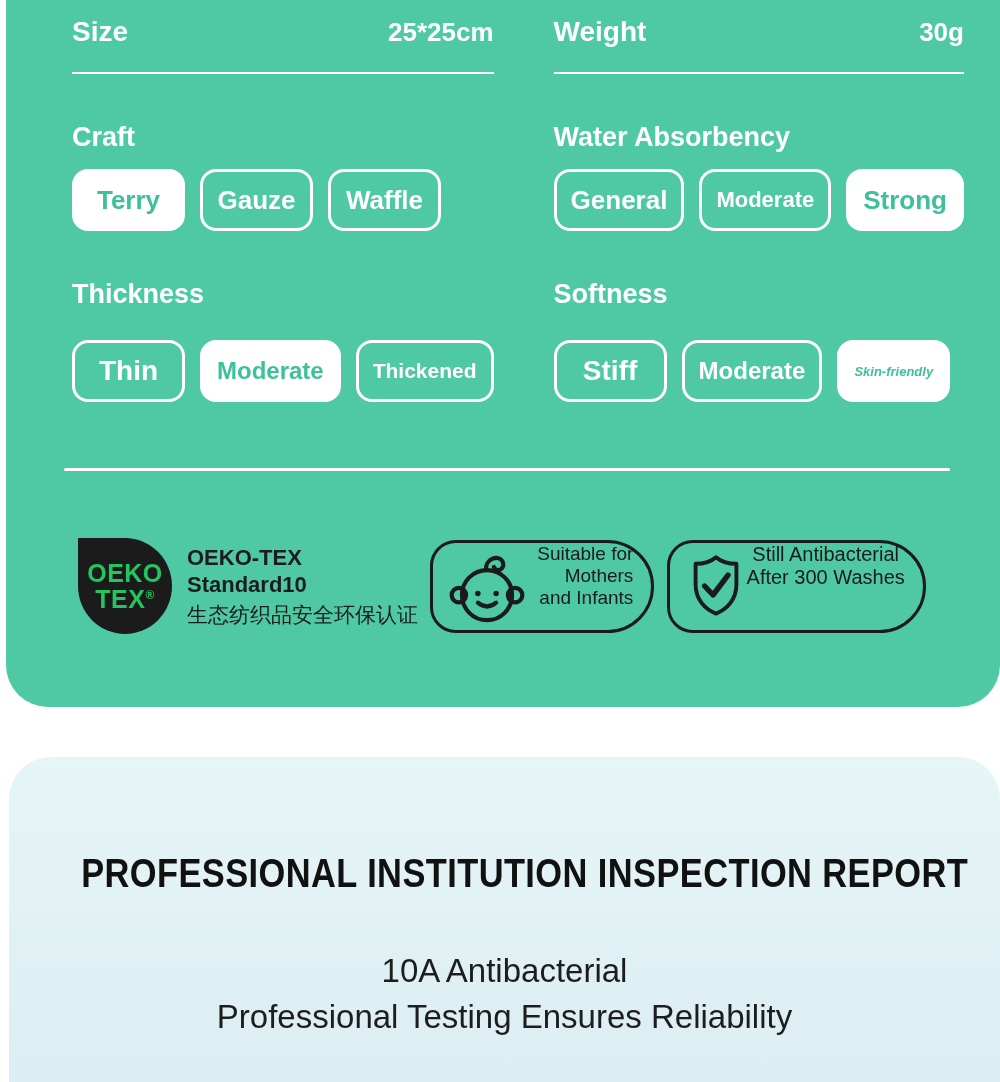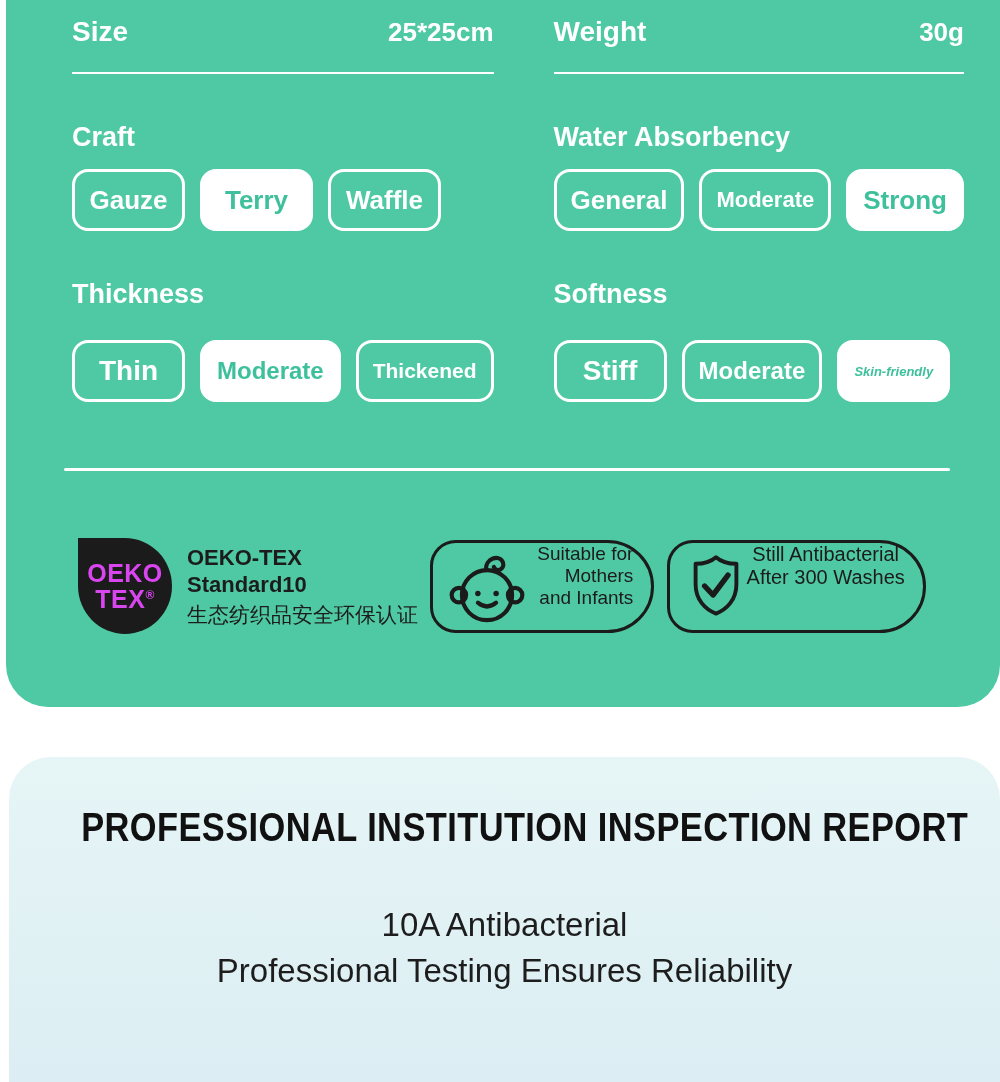--- a/index.html
+++ b/index.html
@@ -65,21 +65,21 @@
     display:flex;align-items:center;
   }
   .oeko-logo{
     width:94px;height:96px;
     background:#1b1b1b;
     border-radius:0 50% 50% 50%;
     display:flex;flex-direction:column;align-items:center;justify-content:center;
     flex:0 0 auto;
   }
   .oeko-logo .l1,.oeko-logo .l2{
-    color:#d946ef;font-weight:700;font-size:25px;line-height:1.04;letter-spacing:.5px;
+    color:#22c55e;font-weight:700;font-size:25px;line-height:1.04;letter-spacing:.5px;
   }
   .oeko-logo sup{font-size:12px;}
   .oeko-text{margin-left:15px;width:232px;}
   .oeko-title{color:#1c1c1c;font-size:22px;font-weight:700;line-height:1.25;}
   .oeko-sub{color:#1c1c1c;font-size:21px;font-weight:400;margin-top:2px;}
   .cert-pill{
     box-sizing:border-box;
     height:93px;
     border:3.5px solid #1b1b1b;
     border-radius:26px 47px 47px 26px;
@@ -92,21 +92,21 @@
   .cert-text{flex:1;color:#1b1b1b;font-size:19px;line-height:1.17;font-weight:400;}
   .cert-text.right{text-align:right;}
   .cert-text.center{text-align:center;font-size:20px;}
   
   .blue-card{
     box-sizing:border-box;
     margin-left:9px;margin-top:50px;
     width:991px;height:325px;
     background:linear-gradient(180deg,#e6f5f6 0%,#dceef3 100%);
     border-radius:42px 42px 0 0;
-    padding-top:48px;
+    padding-top:94px;
     text-align:center;
   }
   .report-title{
     color:#111;font-size:40px;font-weight:700;
     display:inline-block;
     transform:scaleX(0.86);transform-origin:center;
     white-space:nowrap;
     letter-spacing:0.5px;
   }
   .report-lines{margin-top:52px;}
@@ -120,22 +120,22 @@
   <div class="spec-grid">
 
     <div>
       <div class="spec-row">
         <span class="spec-label">Size</span>
         <span class="spec-value">25*25cm</span>
       </div>
 
       <div class="group-label">Craft</div>
       <div class="pill-row">
+        <div class="pill filled fs26">Terry</div>
         <div class="pill fs26">Gauze</div>
-        <div class="pill filled fs26">Terry</div>
         <div class="pill fs26">Waffle</div>
       </div>
 
       <div class="group-label row2">Thickness</div>
       <div class="pill-row">
         <div class="pill fs28">Thin</div>
         <div class="pill filled fs24">Moderate</div>
         <div class="pill fs21">Thickened</div>
       </div>
     </div>

